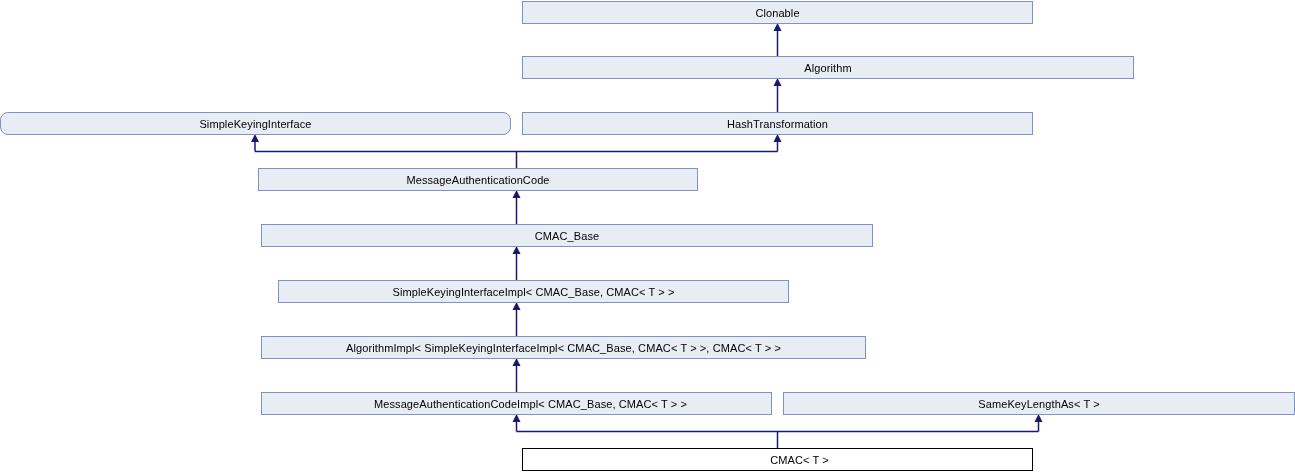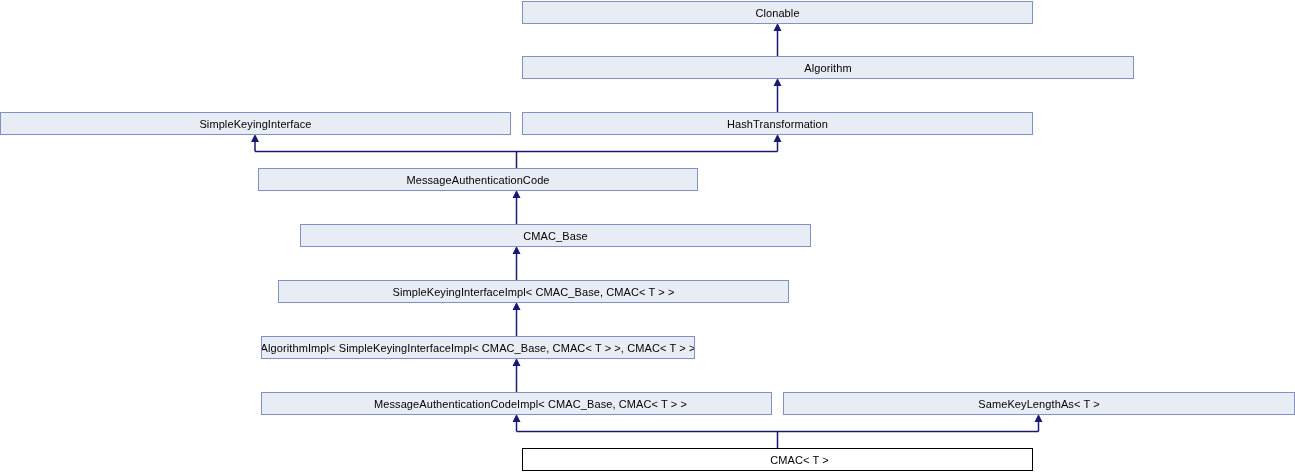--- a/index.html
+++ b/index.html
@@ -106,31 +106,31 @@
       <path d="M777.5,448 L777.5,431.5 M516.5,431.5 L1038.5,431.5 M516.5,431.5 L516.5,420 M1038.5,431.5 L1038.5,420"></path>
       <polygon points="516.5,414 512.5,422 520.5,422"></polygon>
       <polygon points="1038.5,414 1034.5,422 1042.5,422"></polygon>
     </g>
   </svg>
 
   <div class="node" style="left:522px;top:1px;width:511px;">Clonable</div>
 
   <div class="node" style="left:522px;top:56px;width:612px;">Algorithm</div>
 
-  <div class="node" style="left:0px;top:112px;width:511px;">SimpleKeyingInterface</div>
+  <div class="node" style="left:0px;top:112px;width:511px;border-radius:8px;">SimpleKeyingInterface</div>
 
   <div class="node" style="left:522px;top:112px;width:511px;">HashTransformation</div>
 
   <div class="node" style="left:258px;top:168px;width:440px;">MessageAuthenticationCode</div>
 
-  <div class="node" style="left:261px;top:224px;width:511px;margin-left:39px;">CMAC_Base</div>
+  <div class="node" style="left:261px;top:224px;width:612px;">CMAC_Base</div>
 
   <div class="node" style="left:278px;top:280px;width:511px;">SimpleKeyingInterfaceImpl&lt; CMAC_Base, CMAC&lt; T &gt; &gt;</div>
 
-  <div class="node" style="left:261px;top:336px;width:434px;">AlgorithmImpl&lt; SimpleKeyingInterfaceImpl&lt; CMAC_Base, CMAC&lt; T &gt; &gt;, CMAC&lt; T &gt; &gt;</div>
+  <div class="node" style="left:261px;top:336px;width:605px;">AlgorithmImpl&lt; SimpleKeyingInterfaceImpl&lt; CMAC_Base, CMAC&lt; T &gt; &gt;, CMAC&lt; T &gt; &gt;</div>
 
   <div class="node" style="left:261px;top:392px;width:511px;padding-left:28px;">MessageAuthenticationCodeImpl&lt; CMAC_Base, CMAC&lt; T &gt; &gt;</div>
 
   <div class="node" style="left:783px;top:392px;width:512px;">SameKeyLengthAs&lt; T &gt;</div>
 
   <div class="node current" style="left:522px;top:448px;width:511px;">CMAC&lt; T &gt;</div>
 
 </div>
 
 </body></html>

